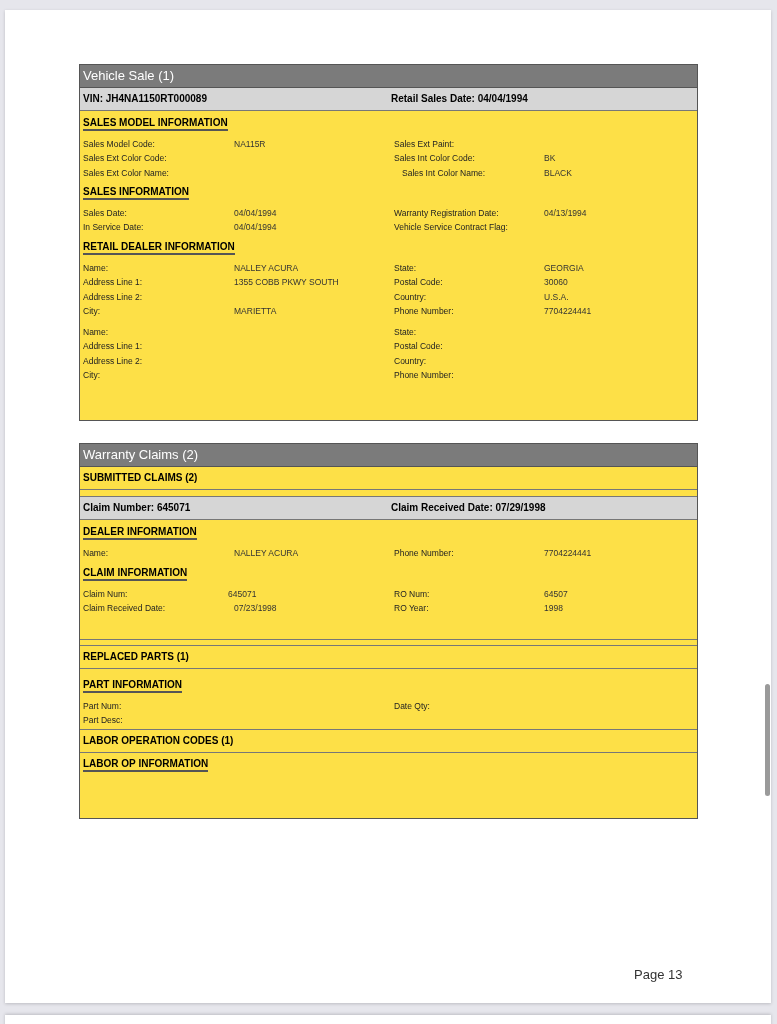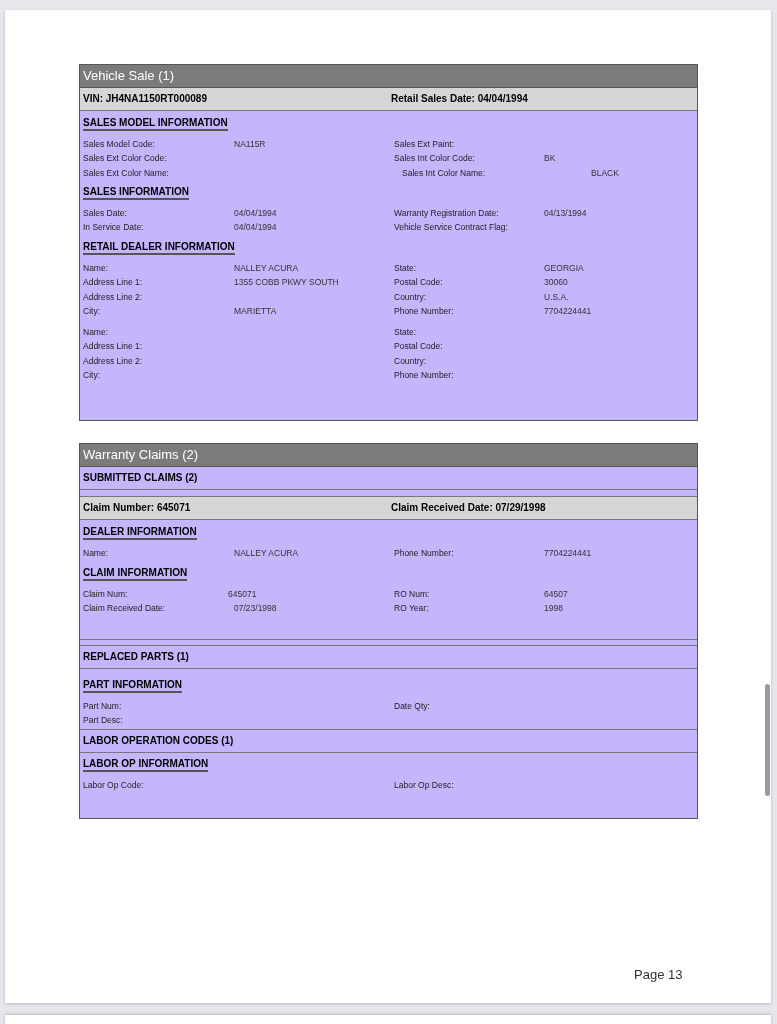--- a/index.html
+++ b/index.html
@@ -15,21 +15,21 @@
     box-shadow: 0 1px 3px rgba(0,0,0,0.18);
   }
   .page2 {
     position: absolute; left: 5px; top: 1015px; width: 766px; height: 20px;
     background: #ffffff;
     box-shadow: 0 -1px 3px rgba(0,0,0,0.18);
   }
   .section {
     position: absolute; left: 79px; width: 617px;
     border: 1px solid #555;
-    background: #c4b5fd;
+    background: #fde047;
   }
   .sec-title {
     background: #7b7b7b; color: #fff; font-size: 13px;
     padding: 2px 3px; height: 18px; line-height: 18px;
     border-bottom: 1px solid #555;
   }
   .band {
     background: #d6d6d6; font-weight: bold; font-size: 10px;
     height: 22px; line-height: 22px; position: relative;
     border-bottom: 1px solid #777;
@@ -76,21 +76,21 @@
       <span class="f val" style="left: 154px; top: 8px;">NA115R</span>
       <span class="f lbl" style="left: 3px; top: 22.3px;">Sales Ext Color Code:</span>
       <span class="f val" style="left: 154px; top: 22.3px;"></span>
       <span class="f lbl" style="left: 3px; top: 36.6px;">Sales Ext Color Name:</span>
       <span class="f val" style="left: 154px; top: 36.6px;"></span>
       <span class="f lbl" style="left: 314px; top: 8px;">Sales Ext Paint:</span>
       <span class="f val" style="left: 464px; top: 8px;"></span>
       <span class="f lbl" style="left: 314px; top: 22.3px;">Sales Int Color Code:</span>
       <span class="f val" style="left: 464px; top: 22.3px;">BK</span>
       <span class="f lbl" style="left: 314px; top: 36.6px; padding-left: 8px;">Sales Int Color Name:</span>
-      <span class="f val" style="left: 464px; top: 36.6px; margin-left: 47px;">BLACK</span>
+      <span class="f val" style="left: 464px; top: 36.6px;">BLACK</span>
     </div>
 
   <div class="sub-heading" style="margin-top:0">SALES INFORMATION</div>
   <div class="fields" style="height:36px;">
       <span class="f lbl" style="left: 3px; top: 8px;">Sales Date:</span>
       <span class="f val" style="left: 154px; top: 8px;">04/04/1994</span>
       <span class="f lbl" style="left: 3px; top: 22.3px;">In Service Date:</span>
       <span class="f val" style="left: 154px; top: 22.3px;">04/04/1994</span>
       <span class="f lbl" style="left: 314px; top: 8px;">Warranty Registration Date:</span>
       <span class="f val" style="left: 464px; top: 8px;">04/13/1994</span>
@@ -175,22 +175,16 @@
       <span class="f lbl" style="left: 3px; top: 8px;">Part Num:</span>
       <span class="f val" style="left: 154px; top: 8px;"></span>
       <span class="f lbl" style="left: 3px; top: 22.3px;">Part Desc:</span>
       <span class="f val" style="left: 154px; top: 22.3px;"></span>
       <span class="f lbl" style="left: 314px; top: 8px;">Date Qty:</span>
       <span class="f val" style="left: 464px; top: 8px;"></span>
     </div>
 
   <div class="rowbox">LABOR OPERATION CODES (1)</div>
   <div class="sub-heading" style="margin-top:2px">LABOR OP INFORMATION</div>
-  <div class="fields" style="height:24px;">
-      <span class="f lbl" style="left: 3px; top: 8px;">Labor Op Code:</span>
-      <span class="f val" style="left: 154px; top: 8px;"></span>
-      <span class="f lbl" style="left: 314px; top: 8px;">Labor Op Desc:</span>
-      <span class="f val" style="left: 464px; top: 8px;"></span>
-    </div>
 </div>
 
 <div class="page-num">Page 13</div>
 <div class="scrollbar"></div>
 
 </body></html>

